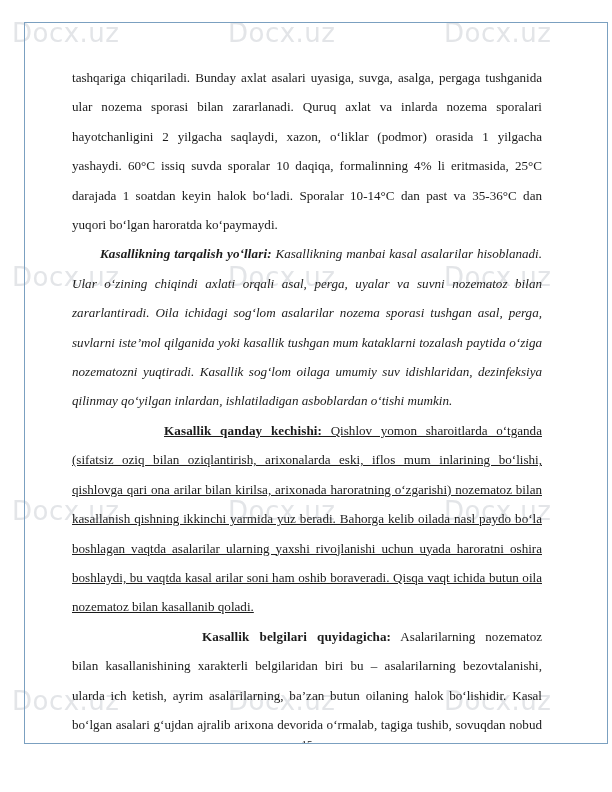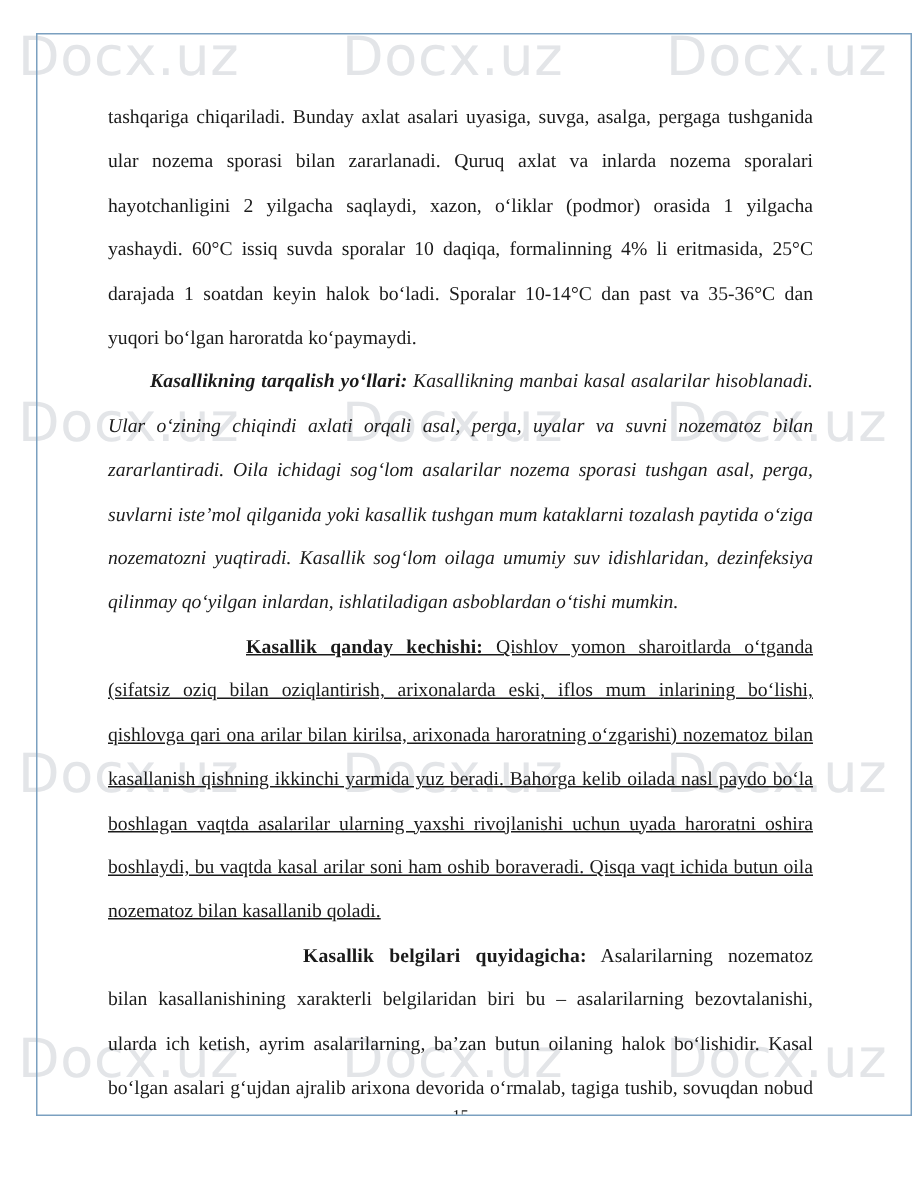--- a/index.html
+++ b/index.html
@@ -33,21 +33,21 @@
     left: 0;
     top: 0;
     width: 612px;
     height: 792px;
     pointer-events: none;
     z-index: 0;
   }
   .wm {
     position: absolute;
     font-family: "DejaVu Sans", "Liberation Sans", sans-serif;
-    font-size: 36px;
+    font-size: 26px;
     font-weight: 400;
     letter-spacing: 0.5px;
     color: #e3e5e8;
     white-space: nowrap;
     user-select: none;
   }
 
   
   #content {
     position: absolute;

